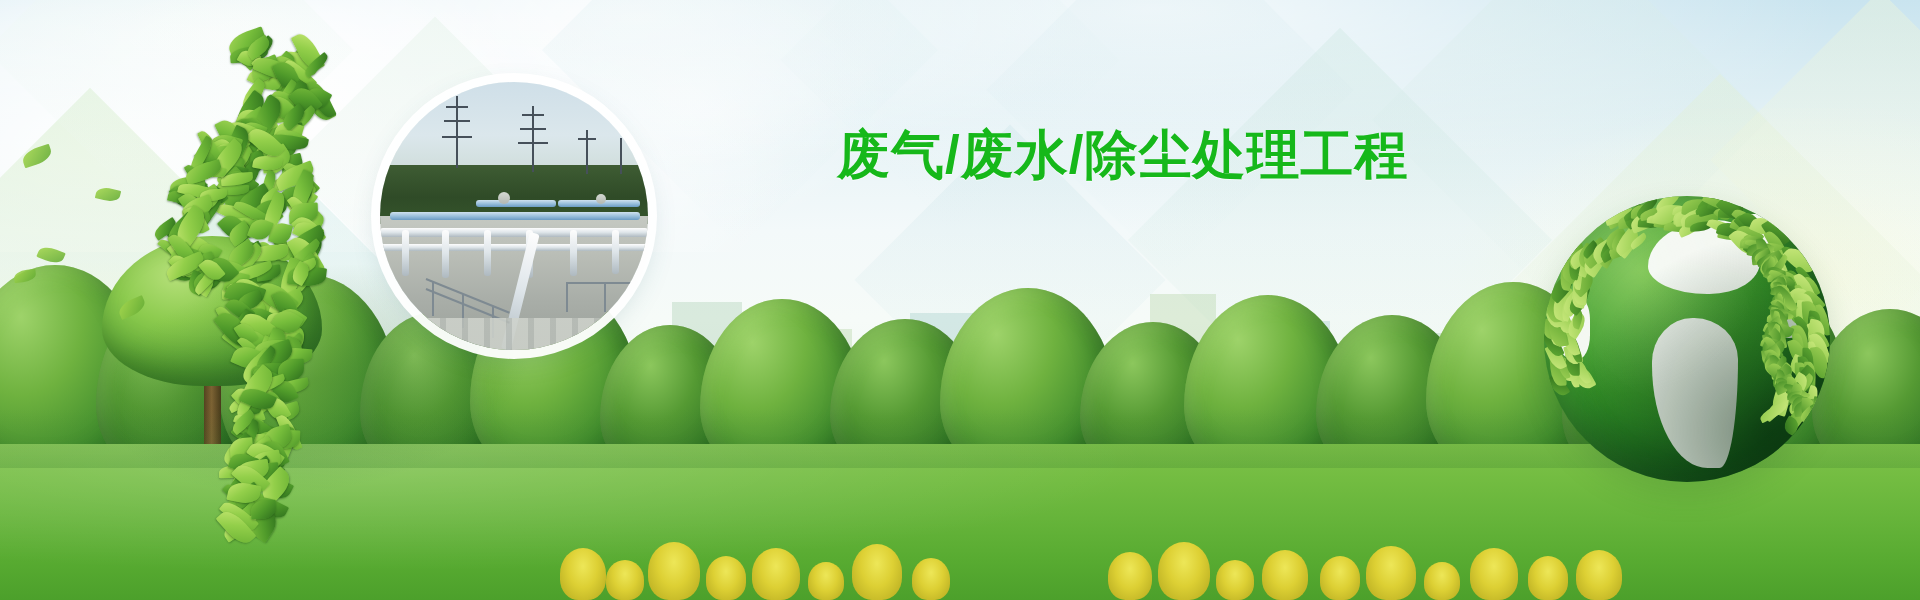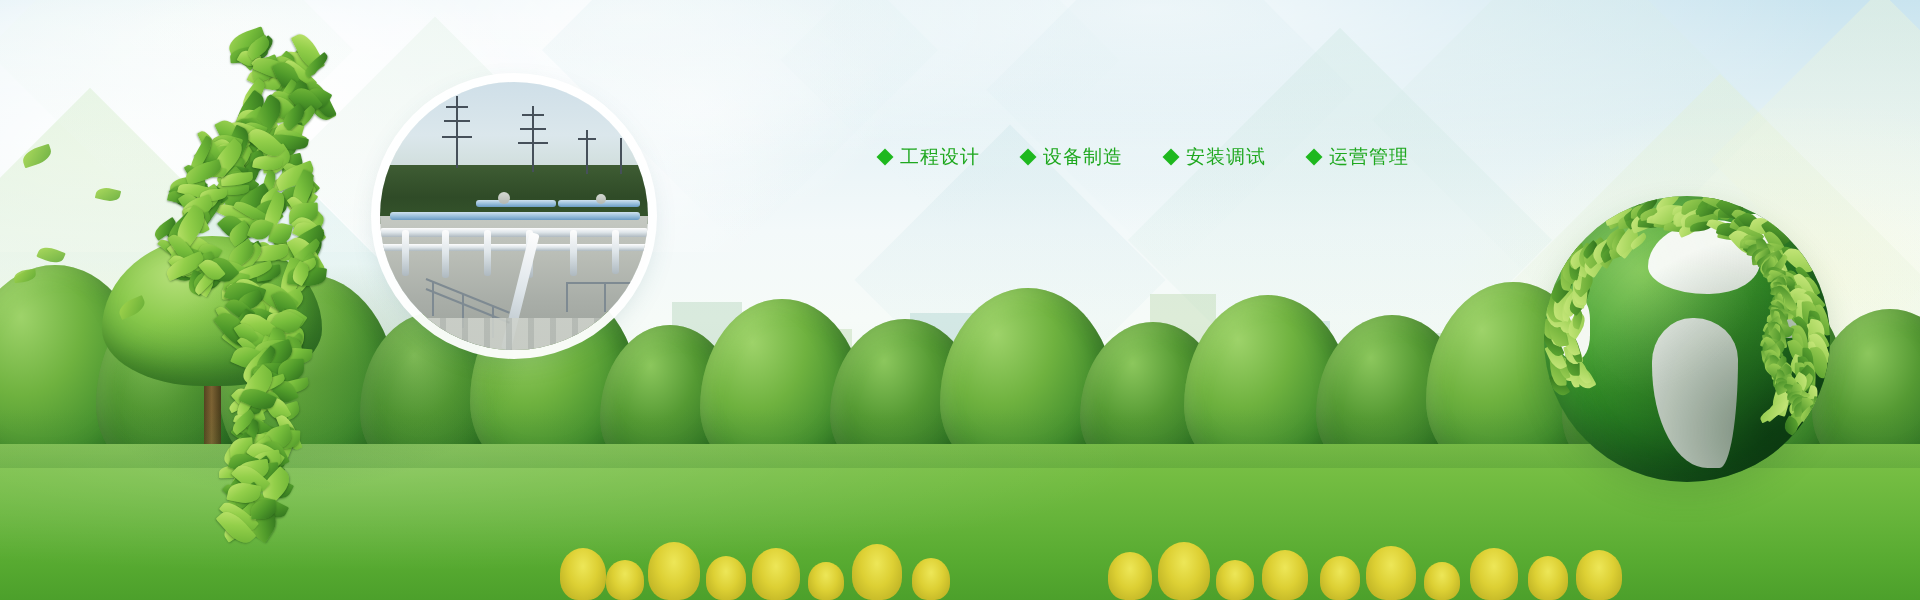--- a/index.html
+++ b/index.html
@@ -904,37 +904,20 @@
       <i class="gl-leaf" style="left:278.67919378454513px;top:252.11111111111111px;width:18.321647646055393px;height:13.029910567230504px;transform:rotate(73.07813647812145deg);background:linear-gradient(135deg,#a9d95a,#3f8a24);"></i>
       <i class="gl-leaf" style="left:278.74024919607916px;top:254.66666666666666px;width:19.433220389035167px;height:10.34872615493309px;transform:rotate(303.12631144333926deg);background:linear-gradient(135deg,#a9d95a,#3f8a24);"></i>
       <i class="gl-leaf" style="left:278.66468269086477px;top:257.22222222222223px;width:21.22573662140674px;height:8.32984674038824px;transform:rotate(353.9468445041901deg);background:linear-gradient(135deg,#a9d95a,#3f8a24);"></i>
       <i class="gl-leaf" style="left:278.4614646770969px;top:259.7777777777778px;width:16.1395378122756px;height:7.000410109758568px;transform:rotate(254.82176436801524deg);background:linear-gradient(135deg,#a9d95a,#3f8a24);"></i>
       <i class="gl-leaf" style="left:278.14084101464823px;top:262.33333333333337px;width:17.864927293669865px;height:13.409873637561628px;transform:rotate(11.164255147410675deg);background:linear-gradient(135deg,#a9d95a,#3f8a24);"></i>
       <i class="gl-leaf" style="left:277.19411148110396px;top:267.44444444444446px;width:22.763742450980352px;height:7.791548848520755px;transform:rotate(203.9260447974904deg);background:linear-gradient(135deg,#a9d95a,#3f8a24);"></i>
     </div>
 
   <div id="textblock">
 
-
-
-
-    <div id="features">
-      <div class="feat">
-        <span class="diamond"></span>
-        <span class="feat-label">工程设计</span>
-      </div>
-      <div class="feat">
-        <span class="diamond"></span>
-        <span class="feat-label">设备制造</span>
-      </div>
-      <div class="feat">
-        <span class="diamond"></span>
-        <span class="feat-label">安装调试</span>
-      </div>
-      <div class="feat">
-        <span class="diamond"></span>
-        <span class="feat-label">运营管理</span>
-      </div>
-    </div>
+    <div id="title-cn">废气/废水/除尘处理工程</div>
+
+
+
 
   </div>
 
 </div>
 
 </body></html>

